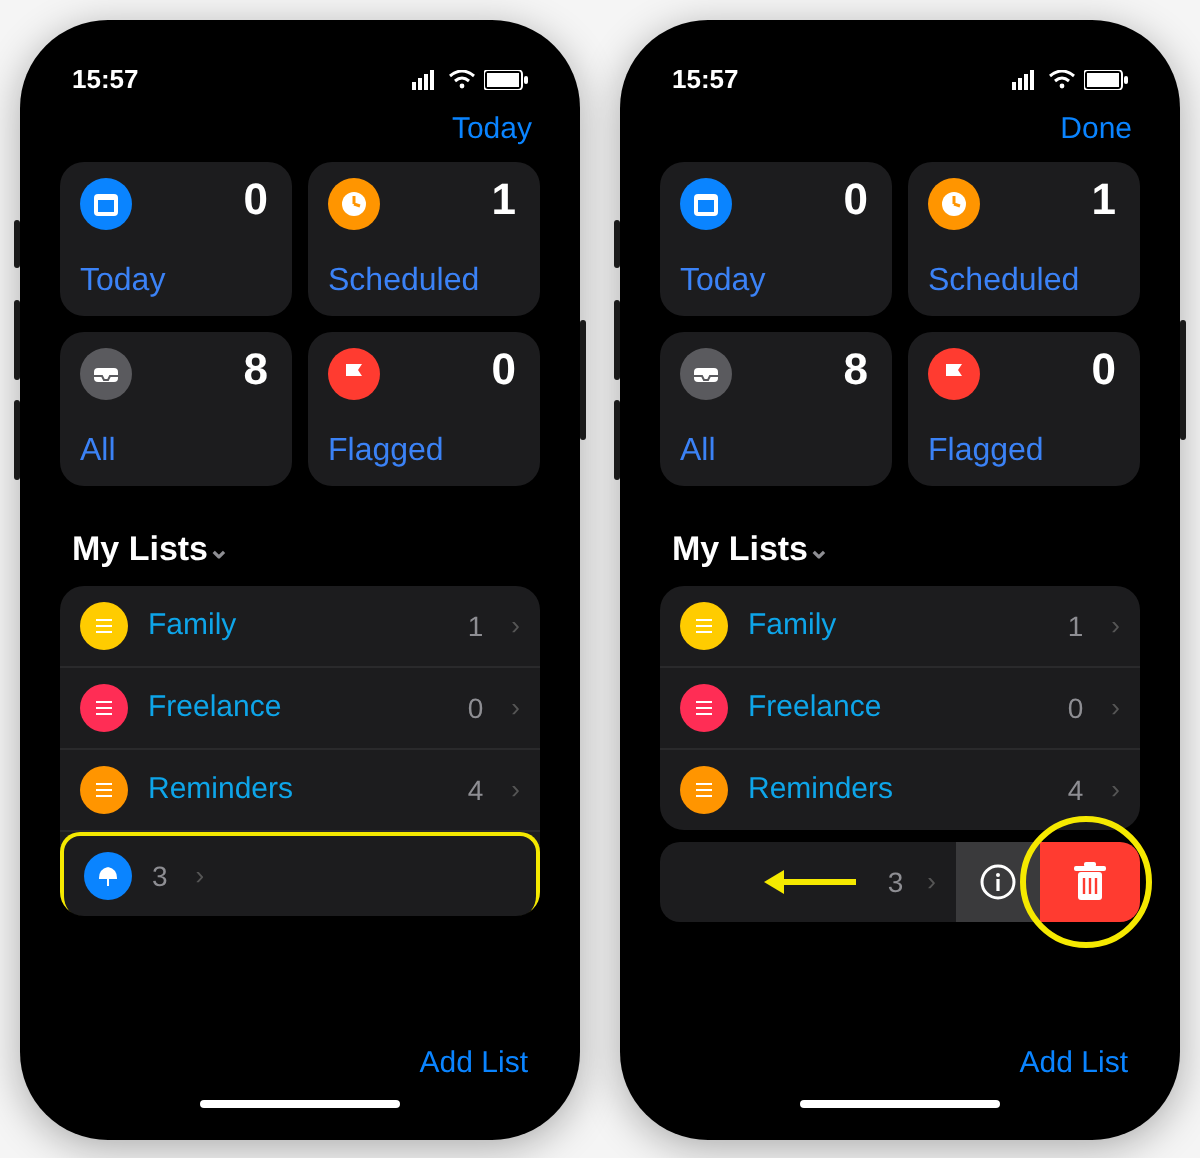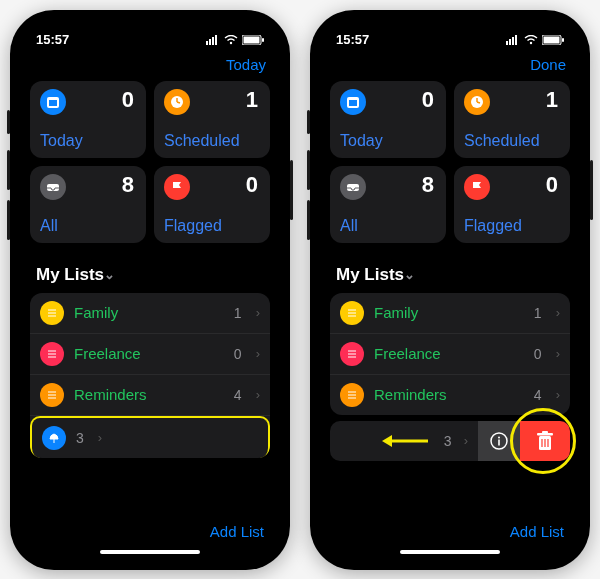--- a/index.html
+++ b/index.html
@@ -119,21 +119,21 @@
   .row:last-child { border-bottom: none; }
   .dot {
     width: 24px; height: 24px; border-radius: 50%;
     display: flex; align-items: center; justify-content: center;
     color: #fff; font-size: 12px;
   }
   .d-yellow { background: #ffcc00; }
   .d-pink { background: #ff2d55; }
   .d-orange { background: #ff9500; }
   .d-blue { background: #0a84ff; }
-  .row-label { color: #22c55e; flex: 1; font-size: 15px; }
+  .row-label { color: #0ea5e9; flex: 1; font-size: 15px; }
   .row-count { color: #8e8e93; font-size: 14px; margin-right: 4px; }
   .row-chev { color: #555; font-size: 13px; }
   .hl-yellow {
     border: 2.5px solid #f5e900;
     border-radius: 10px;
   }
   .swipe-row {
     display: flex;
     align-items: stretch;
     margin-top: 6px;

